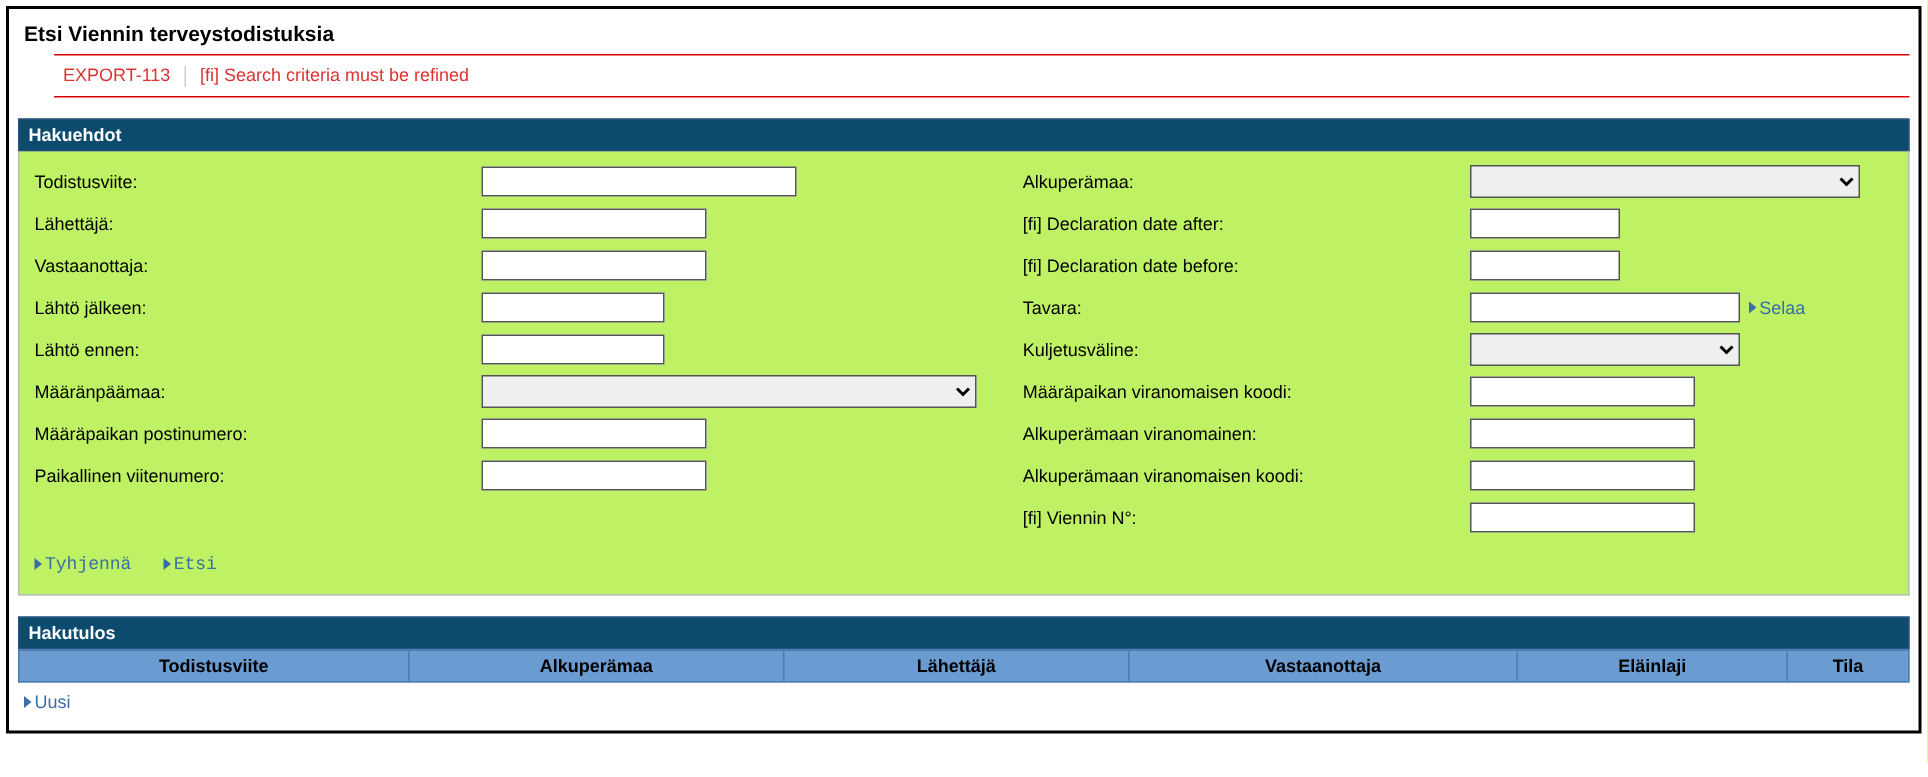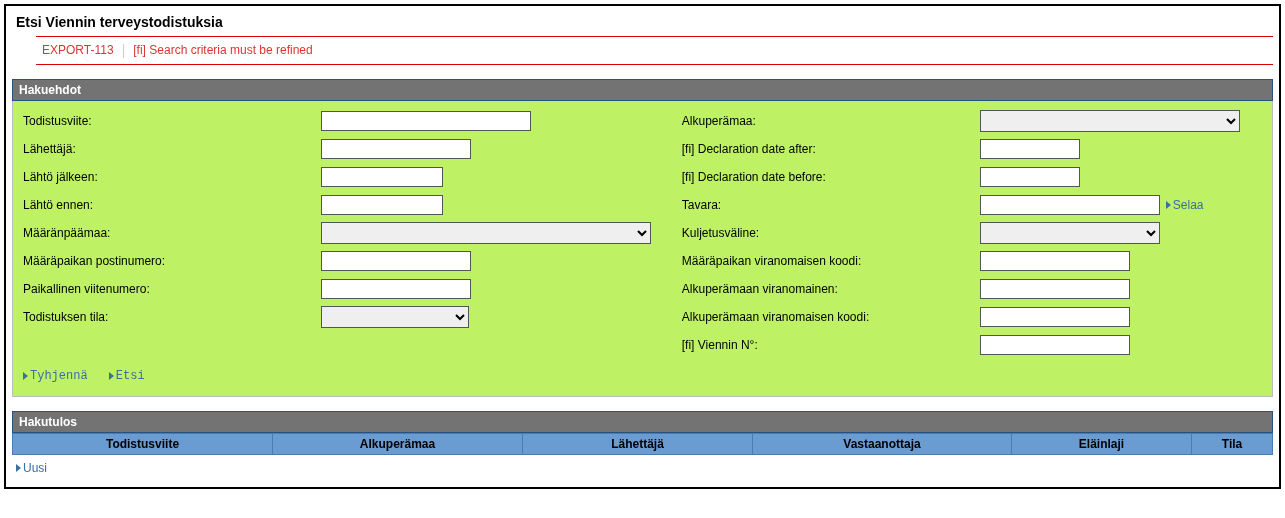--- a/index.html
+++ b/index.html
@@ -3,21 +3,21 @@
 <meta charset="utf-8">
 <style>
 * { box-sizing: border-box; margin: 0; padding: 0; }
 body { font-family: Verdana, Arial, sans-serif; font-size: 12px; background: #fff; }
 .wrap { border: 2px solid #000; margin: 4px; padding: 4px 6px 6px 6px; }
 .page-title { font-weight: bold; font-size: 14px; padding: 4px 4px 6px 4px; }
 .error-bar { border-top: 1px solid #d00; border-bottom: 1px solid #d00; padding: 6px 6px; color: #d33; font-size: 12px; margin-left: 24px; }
 .error-bar .code { color: #d33; }
 .error-bar .sep { color: #bbb; margin: 0 6px; display: inline-block; width: 1px; border-left: 1px solid #ccc; height: 14px; vertical-align: middle; }
 .section-spacer { height: 14px; }
-.section-head { background: #737373; color: #fff; font-weight: bold; padding: 3px 6px; border: 1px solid #27527f; font-size: 12px; }
+.section-head { background: #0c4a6e; color: #fff; font-weight: bold; padding: 3px 6px; border: 1px solid #27527f; font-size: 12px; }
 .criteria { background: #bef264; border: 1px solid #bbb; border-top: none; padding: 6px 8px 10px 8px; }
 .cols { display: flex; gap: 0; }
 .col { flex: 1; }
 .col.left { flex: 0 0 53%; }
 .col.right { flex: 0 0 47%; }
 .row { display: flex; align-items: center; min-height: 28px; padding: 1px 0; }
 .lbl { width: 300px; padding-left: 2px; }
 .col.right .lbl { width: 300px; }
 .ctl { flex: 1; }
 input[type="text"] { border: 1px solid #555; height: 20px; padding: 1px 3px; font-family: inherit; font-size: 12px; }
@@ -65,42 +65,42 @@
       <div class="col left">
         <div class="row">
             <div class="lbl">Todistusviite:</div>
             <div class="ctl"><input type="text" class="w-lg" value="" style=""></div>
           </div>
         <div class="row">
             <div class="lbl">Lähettäjä:</div>
             <div class="ctl"><input type="text" class="w-md" value="" style=""></div>
           </div>
         <div class="row">
+            <div class="lbl">Vastaanottaja:</div>
+            <div class="ctl"><input type="text" class="w-md" value="" style=""></div>
+          </div>
+        <div class="row">
             <div class="lbl">Lähtö jälkeen:</div>
             <div class="ctl"><input type="text" class="w-sm" value="" style=""></div>
           </div>
         <div class="row">
             <div class="lbl">Lähtö ennen:</div>
             <div class="ctl"><input type="text" class="w-sm" value="" style=""></div>
           </div>
         <div class="row">
             <div class="lbl">Määränpäämaa:</div>
             <div class="ctl"><select class="w-sel-lg"><option></option></select></div>
           </div>
         <div class="row">
             <div class="lbl">Määräpaikan postinumero:</div>
             <div class="ctl"><input type="text" class="w-md" value="" style=""></div>
           </div>
         <div class="row">
             <div class="lbl">Paikallinen viitenumero:</div>
             <div class="ctl"><input type="text" class="w-md" value="" style=""></div>
-          </div>
-        <div class="row">
-            <div class="lbl">Todistuksen tila:</div>
-            <div class="ctl"><select class="w-sel-md"><option></option></select></div>
           </div>
       </div>
 
       <div class="col right">
         <div class="row">
             <div class="lbl">Alkuperämaa:</div>
             <div class="ctl"><select class="w-sel-rg"><option></option></select></div>
           </div>
         <div class="row">
             <div class="lbl">[fi] Declaration date after:</div>

